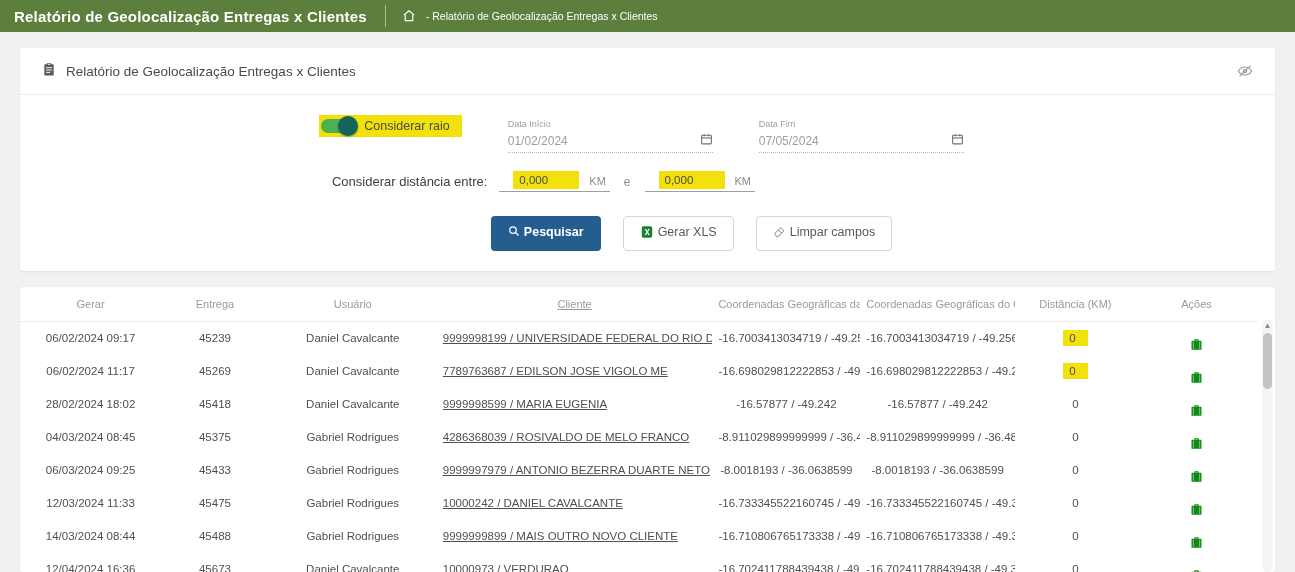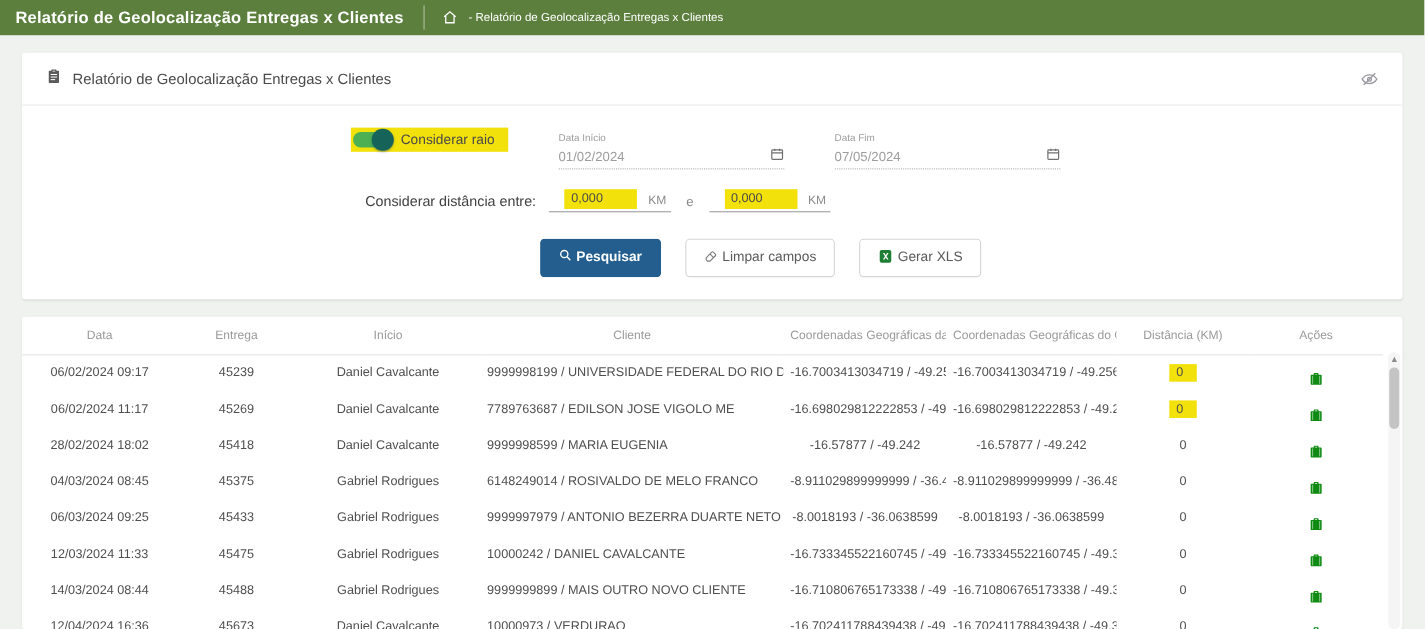--- a/index.html
+++ b/index.html
@@ -59,21 +59,21 @@
   
   .table-card { margin-top:16px; flex:1; position:relative; overflow:hidden; }
   table { width:calc(100% - 18px); border-collapse:collapse; table-layout:fixed; }
   thead th { font-size:11px; font-weight:normal; color:#9a9a9a; padding:11px 6px;
     border-bottom:1px solid #ececec; white-space:nowrap; overflow:hidden; text-align:center; }
   tbody td { font-size:11.5px; color:#4f4f4f; height:33px; padding:0 6px; text-align:center;
     white-space:nowrap; overflow:hidden; }
   td.col-cliente, th.col-cliente { text-align:left; }
   th.col-cliente { text-align:center; }
   .col-data { width:10.5%; } .col-entrega { width:8%; } .col-usuario { width:12.5%; }
-  .col-cliente { width:20.5%; } .col-coord_entrega { width:11%; }
+  .col-cliente { width:20.5%;text-decoration:underline; } .col-coord_entrega { width:11%; }
   .col-coord_cliente { width:11.5%; } .col-distancia { width:9%; } .col-acoes { width:9%; }
   .hl { background:#f2e10a; padding:2px 12px 2px 6px; }
   .action-icon { display:inline-block; transform:translateY(7px); color:#0f8a12; cursor:pointer; }
 
   
   .vscroll { position:absolute; top:32px; right:2px; bottom:0; width:11px;
     background:#f5f5f5; border-radius:6px; }
   .vscroll .arrow { display:block; text-align:center; font-size:8px; color:#8a8a8a;
     line-height:14px; cursor:pointer; }
   .vscroll .thumb { width:9px; margin:0 auto; height:56px; background:#c4c4c4;
@@ -177,48 +177,48 @@
           <span>
             <svg width="12" height="12" viewBox="0 0 24 24" fill="none" stroke="#fff" stroke-width="2.5">
               <circle cx="10" cy="10" r="6.5"></circle>
                 <line x1="15" y1="15" x2="21" y2="21"></line>
             </svg>
           </span>
           <span>Pesquisar</span>
         </button>
         <button class="btn btn-light">
           <span>
+            <svg width="14" height="14" viewBox="0 0 24 24">
+              <rect x="3" y="2" width="18" height="20" rx="3" fill="#1e7e34"></rect>
+              <path d="M8 7l3.2 5L8 17h2.4l2-3.3 2 3.3h2.4l-3.2-5L16.8 7h-2.4l-2 3.2-2-3.2z" fill="#fff"></path>
+            </svg>
+          </span>
+          <span>Gerar XLS</span>
+        </button>
+        <button class="btn btn-light">
+          <span>
             <svg width="13" height="13" viewBox="0 0 24 24" fill="none" stroke="#7a7a7a" stroke-width="1.8">
               <path d="M4 15 13 6a2 2 0 0 1 2.8 0l3.2 3.2a2 2 0 0 1 0 2.8L10 21H6l-2-2a2 2 0 0 1 0-2.8z"></path>
               <line x1="10" y1="9" x2="16" y2="15"></line>
             </svg>
           </span>
           <span>Limpar campos</span>
         </button>
-        <button class="btn btn-light">
-          <span>
-            <svg width="14" height="14" viewBox="0 0 24 24">
-              <rect x="3" y="2" width="18" height="20" rx="3" fill="#1e7e34"></rect>
-              <path d="M8 7l3.2 5L8 17h2.4l2-3.3 2 3.3h2.4l-3.2-5L16.8 7h-2.4l-2 3.2-2-3.2z" fill="#fff"></path>
-            </svg>
-          </span>
-          <span>Gerar XLS</span>
-        </button>
       </div>
 
     </div>
   </div>
 
   <div class="card table-card">
     <table>
       <thead>
           <tr id="head-row">
-            <th class="col-data">Data</th>
+            <th class="col-data">Gerar</th>
             <th class="col-entrega">Entrega</th>
-            <th class="col-usuario">Início</th>
+            <th class="col-usuario">Usuário</th>
             <th class="col-cliente">Cliente</th>
             <th class="col-coord_entrega">Coordenadas Geográficas da Entreg</th>
             <th class="col-coord_cliente">Coordenadas Geográficas do Cliente</th>
             <th class="col-distancia">Distância (KM)</th>
             <th class="col-acoes">Ações</th>
           </tr>
         </thead>
       <tbody id="table-body">
           <tr>
             <td class="col-data">06/02/2024 09:17</td>
@@ -265,21 +265,21 @@
     <path d="M9.5 3.5h5a1 1 0 0 1 1 1V6h3.5a1 1 0 0 1 1 1v12.5a1 1 0 0 1-1 1H5a1 1 0 0 1-1-1V7a1 1 0 0 1 1-1h3.5V4.5a1 1 0 0 1 1-1zm1 1.5v1h3V5h-3z"></path>
     <rect x="6.2" y="7.5" width="1.4" height="11.5" fill="#ffffff" opacity=".55"></rect>
     <rect x="16.4" y="7.5" width="1.4" height="11.5" fill="#ffffff" opacity=".55"></rect>
   </svg>
 </span></td>
           </tr>
           <tr>
             <td class="col-data">04/03/2024 08:45</td>
             <td class="col-entrega">45375</td>
             <td class="col-usuario">Gabriel Rodrigues</td>
-            <td class="col-cliente">6148249014 / ROSIVALDO DE MELO FRANCO</td>
+            <td class="col-cliente">4286368039 / ROSIVALDO DE MELO FRANCO</td>
             <td class="col-coord_entrega">-8.911029899999999 / -36.48462</td>
             <td class="col-coord_cliente">-8.911029899999999 / -36.4846218</td>
             <td class="col-distancia"><span>0</span></td>
             <td class="col-acoes"><span class="action-icon">
   <svg width="15" height="15" viewBox="0 0 24 24" fill="currentColor">
     <path d="M9.5 3.5h5a1 1 0 0 1 1 1V6h3.5a1 1 0 0 1 1 1v12.5a1 1 0 0 1-1 1H5a1 1 0 0 1-1-1V7a1 1 0 0 1 1-1h3.5V4.5a1 1 0 0 1 1-1zm1 1.5v1h3V5h-3z"></path>
     <rect x="6.2" y="7.5" width="1.4" height="11.5" fill="#ffffff" opacity=".55"></rect>
     <rect x="16.4" y="7.5" width="1.4" height="11.5" fill="#ffffff" opacity=".55"></rect>
   </svg>
 </span></td>

